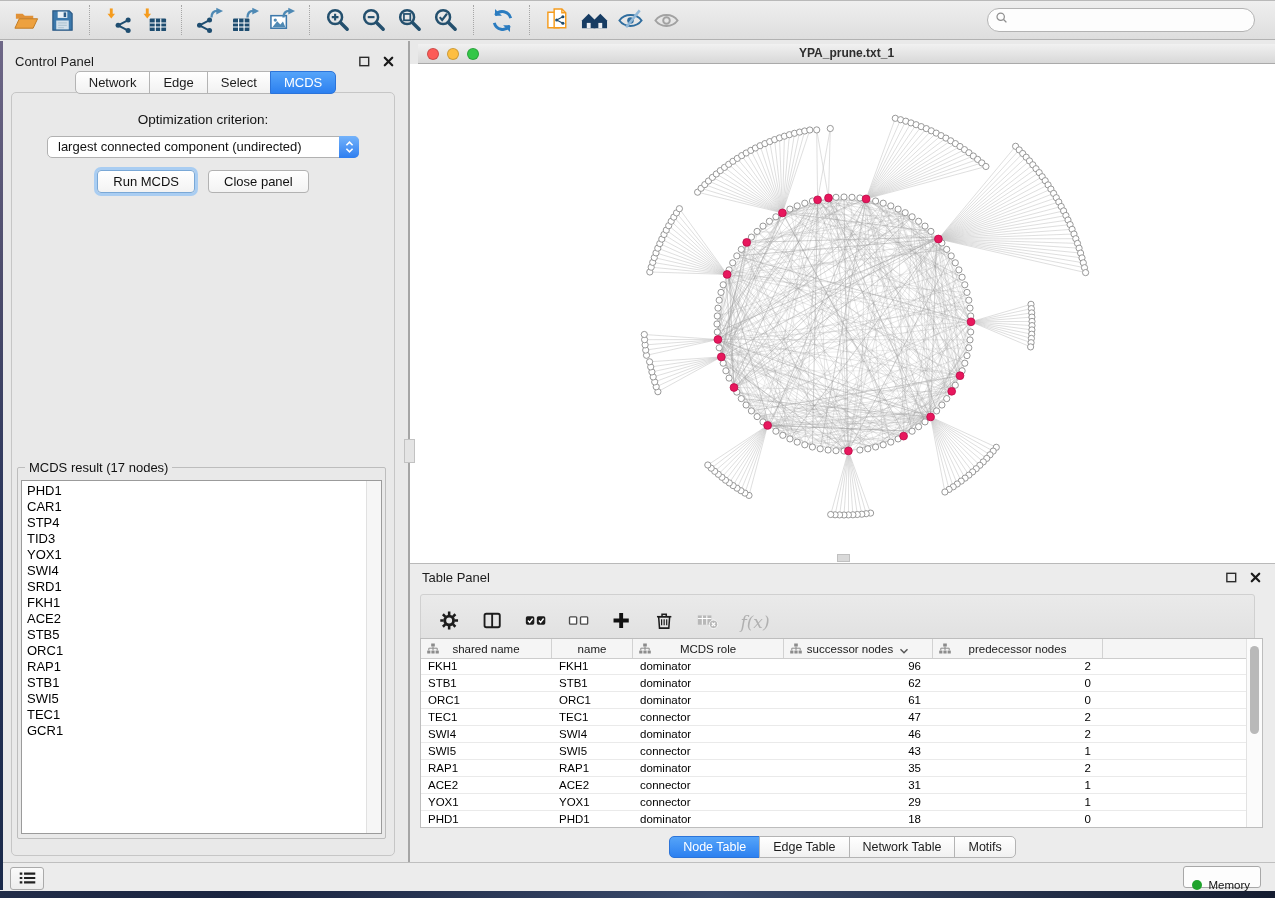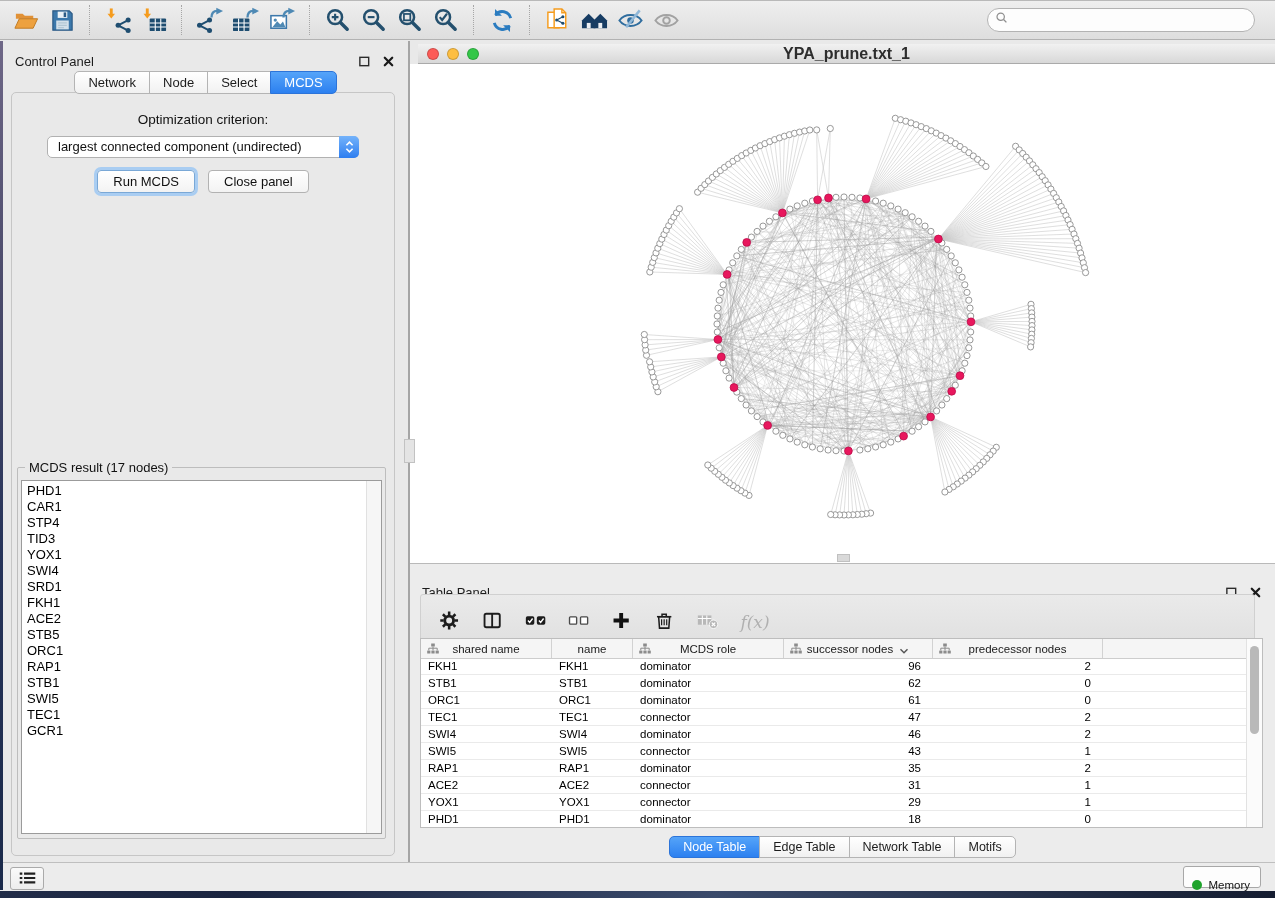--- a/index.html
+++ b/index.html
@@ -61,30 +61,30 @@
   .list-gutter{position:absolute;right:0;top:0;bottom:0;width:14px;background:#f6f6f6;border-left:1px solid #e1e1e1;}
 
   
   .v-split{position:absolute;left:408px;top:0;width:2px;height:100%;background:#a5a5a5;}
   .v-handle{position:absolute;left:404px;top:398px;width:9px;height:22px;background:#e4e4e4;border:1px solid #c2c2c2;z-index:4;}
 
   
   .right-col{position:absolute;left:410px;top:0;right:0;height:100%;}
   .net-win{position:absolute;left:0;top:3px;right:0;height:519px;}
   .net-title{height:19px;background:linear-gradient(#f1f1f1,#d8d8d8);border-bottom:1px solid #aaa;
-    position:relative;text-align:center;font-size:16px;font-weight:bold;line-height:19px;color:#2d2d2d;margin-left:8px;}
+    position:relative;text-align:center;font-size:12px;font-weight:bold;line-height:19px;color:#2d2d2d;margin-left:8px;}
   .lights{position:absolute;left:9px;top:3.5px;display:flex;gap:8px;}
   .light{width:12px;height:12px;border-radius:50%;border:1px solid rgba(0,0,0,.18);box-sizing:border-box;}
   .net-canvas{position:absolute;top:20px;left:0;right:0;bottom:0;background:#fff;overflow:hidden;}
   .net-canvas svg{position:absolute;left:0;top:0;}
   .h-handle{position:absolute;bottom:1px;left:50%;margin-left:-6px;width:11px;height:6px;background:#d9d9d9;border:1px solid #c0c0c0;}
 
   
   .table-panel{position:absolute;left:0;right:0;top:522px;bottom:0;background:#ececec;border-top:1px solid #b9b9b9;}
-  .tp-title{height:26px;display:flex;align-items:center;padding:15px 12px;text-decoration:underline;}
+  .tp-title{height:26px;display:flex;align-items:center;padding:0 12px;}
   .tp-toolbar{position:absolute;left:10px;right:20px;top:30px;height:56px;background:linear-gradient(#eaeaea,#dfdfdf);
     border:1px solid #d0d0d0;border-radius:3px;display:flex;align-items:center;padding-left:16px;gap:17px;box-sizing:border-box;}
   .tp-icon{width:26px;height:24px;display:flex;align-items:center;justify-content:center;}
   .tp-icon svg{width:22px;height:21px;}
   .fx-label{font-family:"DejaVu Serif","Liberation Serif",serif;font-style:italic;font-size:17px;color:#b0b0b0;}
   .tp-table{position:absolute;left:10px;right:12px;top:74px;height:190px;background:#fff;border:1px solid #bdbdbd;box-sizing:border-box;}
   .t-head{position:absolute;left:0;right:0;top:0;height:19px;background:#f5f5f5;border-bottom:1px solid #cdcdcd;display:flex;}
   .th-cell{position:relative;height:100%;border-right:1px solid #d2d2d2;box-sizing:border-box;
     display:flex;align-items:center;justify-content:center;font-size:11.5px;color:#1a1a1a;}
   .th-cell .tree-ic{position:absolute;left:6px;top:4px;width:12px;height:12px;}
@@ -313,21 +313,21 @@
             </span>
           <span class="panel-ctrl" id="cp-close">
               <svg viewBox="0 0 14 14">
                 <path d="M3 3l8 8M11 3l-8 8" stroke="#1a1a1a" stroke-width="2.4" stroke-linecap="round"></path>
               </svg>
             </span>
         </span>
       </div>
       <div class="cp-tabs" id="cp-tabs">
           <div class="seg-tab">Network</div>
-          <div class="seg-tab">Node</div>
+          <div class="seg-tab">Edge</div>
           <div class="seg-tab">Select</div>
           <div class="seg-tab active">MCDS</div>
         </div>
       <div class="cp-box">
         <div class="opt-label">Optimization criterion:</div>
         <div class="dropdown">
           <span class="dd-text">largest connected component (undirected)</span>
           <span class="dd-cap" id="dd-cap-ic">
               <svg viewBox="0 0 12 18">
                 <path d="M2.5 7 L6 3.5 L9.5 7" fill="none" stroke="#fff" stroke-width="1.8"></path>

